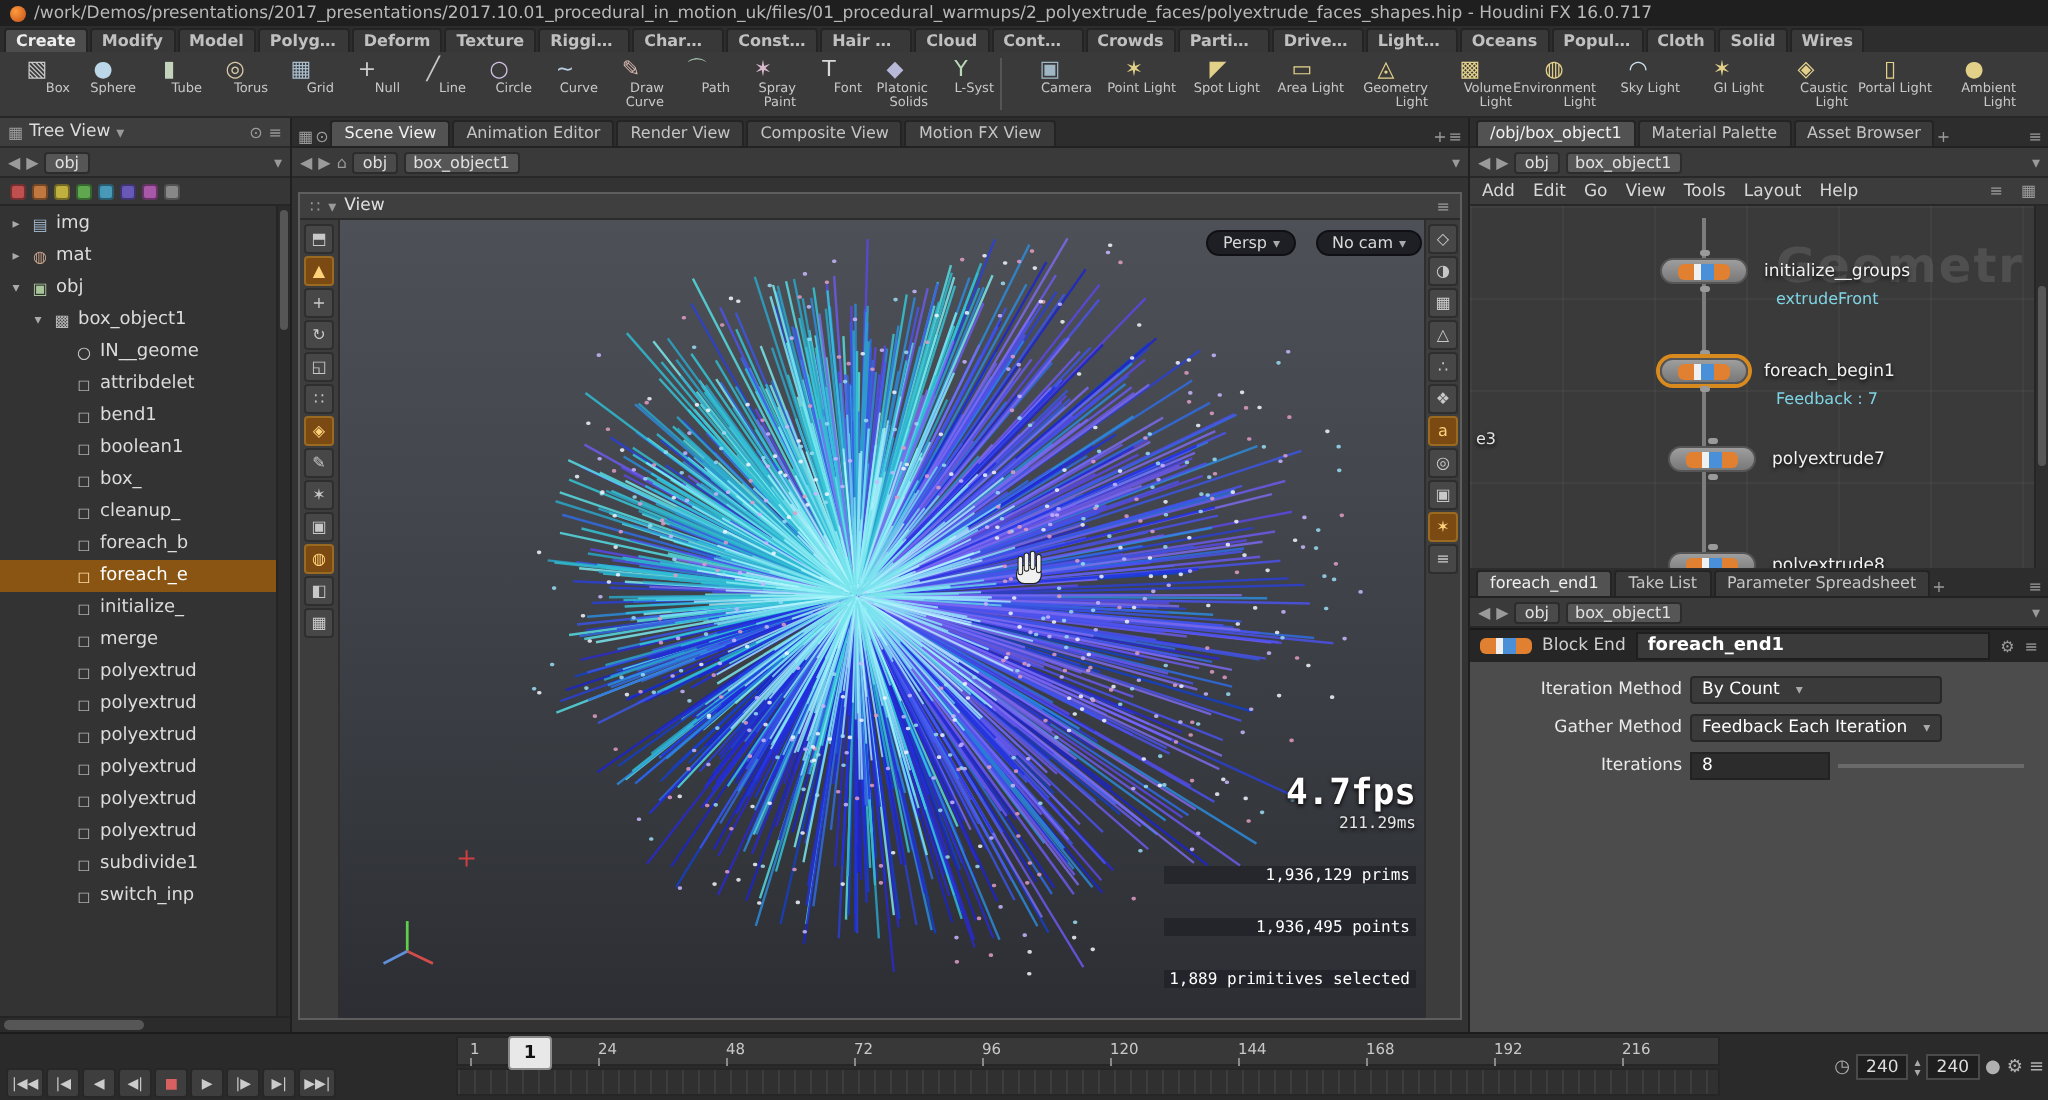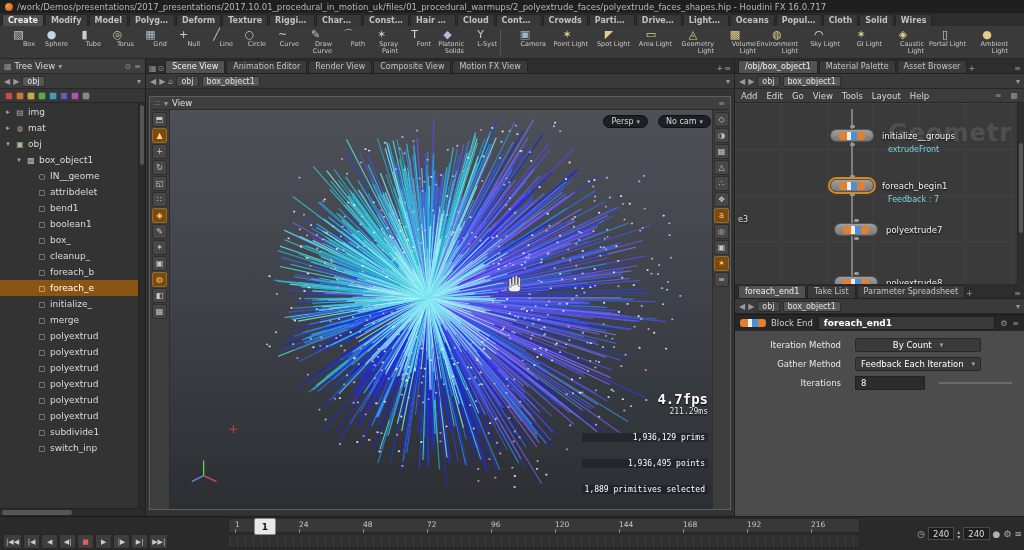--- a/index.html
+++ b/index.html
@@ -53,21 +53,21 @@
 .vp-header{height:13px;background:#3f3f3f;border-bottom:1px solid #2b2b2b;display:flex;align-items:center;gap:4px;padding:0 5px;font-size:8.5px;color:#e0e0e0;}
 .vp-body{flex:1;display:flex;overflow:hidden;}
 .vp-strip{width:20px;background:#3d3d3d;display:flex;flex-direction:column;align-items:center;padding-top:2px;border-right:1px solid #2e2e2e;}
 .vp-strip.right{width:18px;border-right:none;border-left:1px solid #2e2e2e;}
 .strip-icon{width:15px;height:15px;margin-bottom:1px;display:flex;align-items:center;justify-content:center;font-size:8px;color:#c8c8c8;background:#474747;border:1px solid #2e2e2e;border-radius:2px;cursor:pointer;}
 .strip-icon.accent{background:#7a4a12;color:#ffd27a;border-color:#9a6a20;}
 .vp-canvas{position:relative;flex:1;overflow:hidden;background:linear-gradient(180deg,#4d5157 0%,#43474d 35%,#2c2e33 100%);cursor:default;}
 #ball-svg{position:absolute;left:0;top:0;width:100%;height:100%;}
 .vp-btn{position:absolute;top:5px;height:13px;background:rgba(18,18,22,.78);border:1px solid #101014;border-radius:7px;color:#d8d8d8;font-size:8px;display:flex;align-items:center;padding:0 7px;gap:3px;cursor:pointer;z-index:3;}
 .vp-stats{position:absolute;right:4px;bottom:15px;text-align:right;font-family:"DejaVu Sans Mono",monospace;z-index:3;}
-.fps{font-size:14px;font-weight:bold;color:#fff;text-shadow:0 1px 2px #000;}
+.fps{font-size:18px;font-weight:bold;color:#fff;text-shadow:0 1px 2px #000;}
 .ms{font-size:8px;color:#e6e6e6;text-shadow:0 1px 2px #000;}
 .stat-line{font-size:8px;color:#fff;background:rgba(28,28,34,.55);padding:0 3px;margin-top:17px;}
 .vp-help{position:absolute;left:0;right:0;bottom:0;height:13px;background:#a6a6a6;color:#1d1d1d;font-size:7.5px;display:flex;align-items:center;justify-content:center;z-index:3;white-space:nowrap;overflow:hidden;}
 
 .right-panel{width:290px;border-left:1px solid #202020;display:flex;flex-direction:column;background:#353535;}
 .net-menu{height:14px;background:#3c3c3c;display:flex;align-items:center;gap:9px;padding:0 6px;font-size:8.5px;color:#d8d8d8;border-bottom:1px solid #282828;}
 .menu-item{cursor:pointer;}
 .net-canvas{position:relative;flex:1;background:#3a3a3a;overflow:hidden;background-image:linear-gradient(rgba(255,255,255,.03) 1px,transparent 1px),linear-gradient(90deg,rgba(255,255,255,.03) 1px,transparent 1px);background-size:46px 46px;}
 .net-watermark{position:absolute;right:12px;top:16px;font-size:24px;font-weight:bold;color:rgba(225,225,225,.13);letter-spacing:1px;pointer-events:none;}
 .net-wire{position:absolute;left:116px;top:6px;width:2px;height:272px;background:#7d7d7d;}
@@ -79,23 +79,23 @@
 .net-node.ring .node-body{box-shadow:0 0 0 2px #d98a1f;}
 .node-label{position:absolute;left:52px;top:2px;color:#f2f2f2;font-size:8.5px;white-space:nowrap;text-shadow:0 1px 2px #000;}
 .node-sub{position:absolute;left:58px;top:16px;color:#7fd4e4;font-size:8px;white-space:nowrap;}
 .net-stray{position:absolute;color:#e4e4e4;font-size:8px;white-space:nowrap;text-shadow:0 1px 2px #000;}
 .net-vscroll{position:absolute;right:0;top:0;bottom:0;width:7px;background:#2e2e2e;border-left:1px solid #262626;}
 .net-vthumb{position:absolute;left:1px;right:1px;top:40px;height:90px;background:#575757;border-radius:3px;}
 .param-header{height:17px;background:#262626;display:flex;align-items:center;gap:5px;padding:0 5px;border-top:1px solid #1a1a1a;}
 .param-type{color:#cfcfcf;font-size:8.5px;white-space:nowrap;}
 .param-name{flex:1;background:#3a3a3a;border:1px solid #1e1e1e;color:#fff;font-weight:bold;font-size:9px;padding:1px 5px;white-space:nowrap;overflow:hidden;}
 .param-body{flex:1;background:#4c4c4c;padding-top:4px;overflow:hidden;}
-.param-row{display:flex;align-items:center;height:19px;gap:14px;padding:0 6px;}
+.param-row{display:flex;align-items:center;height:19px;gap:4px;padding:0 6px;}
 .param-label{width:100px;text-align:right;color:#eaeaea;font-size:8.5px;white-space:nowrap;}
-.param-select{background:#3a3a3a;border:1px solid #282828;border-radius:2px;color:#fff;font-size:8.5px;padding:1px 5px;display:flex;gap:8px;align-items:center;justify-content:center;min-width:126px;cursor:pointer;}
+.param-select{background:#3a3a3a;border:1px solid #282828;border-radius:2px;color:#fff;font-size:8.5px;padding:1px 5px;display:flex;gap:8px;align-items:center;justify-content:flex-start;min-width:126px;cursor:pointer;}
 .dd-arrow{color:#aaa;font-size:7px;}
 .param-field{background:#2c2c2c;border:1px solid #222;color:#fff;font-size:8.5px;padding:1px 5px;width:70px;cursor:text;}
 .param-slider{flex:1;height:2px;background:#6a6a6a;margin-right:6px;}
 
 .timeline{position:absolute;left:0;top:516px;right:0;height:34px;background:#2a2a2a;border-top:1px solid #1c1c1c;}
 .ruler{position:absolute;left:228px;top:1px;width:632px;height:15px;background:#383838;border:1px solid #262626;}
 .tick{position:absolute;top:1px;width:0;}
 .tick-num{font-size:7.5px;color:#c8c8c8;transform:translateX(-50%);text-align:center;}
 .tick-line{width:1px;height:4px;background:#8a8a8a;margin-left:-0.5px;}
 .track{position:absolute;left:228px;top:17px;width:632px;height:14px;background:#303030;border:1px solid #262626;background-image:repeating-linear-gradient(90deg,#3d3d3d 0 1px,transparent 1px 8px);}

